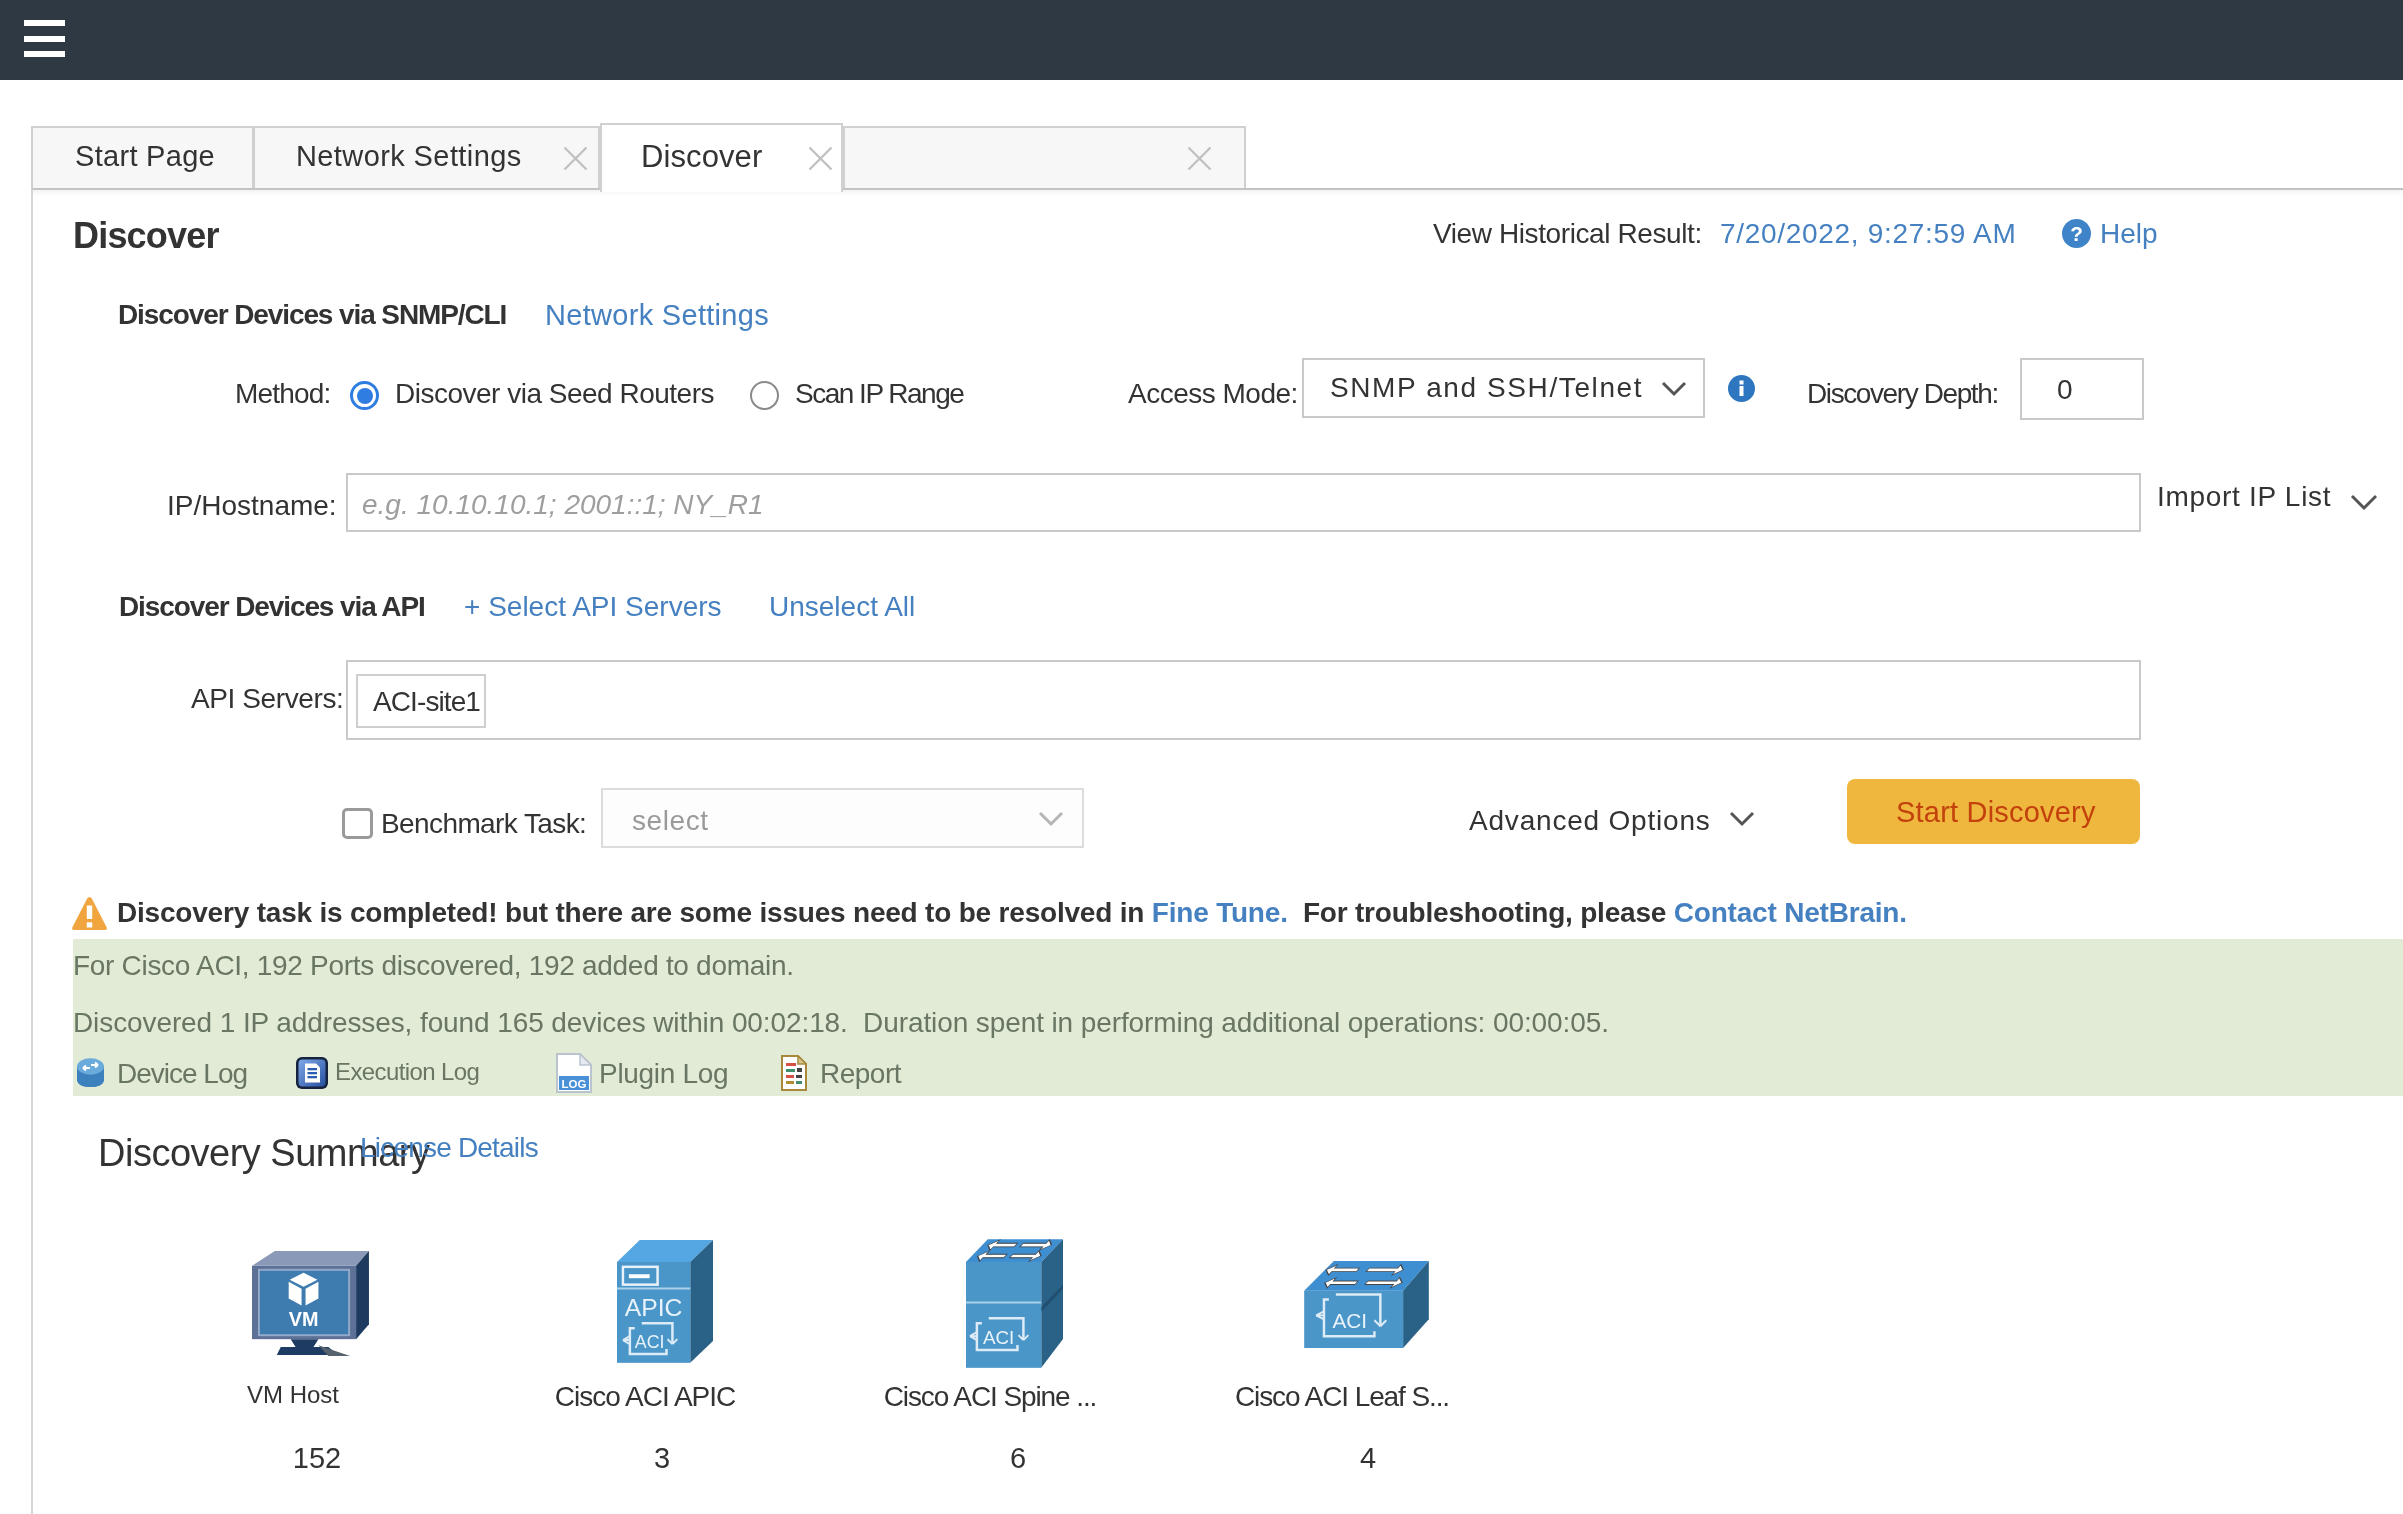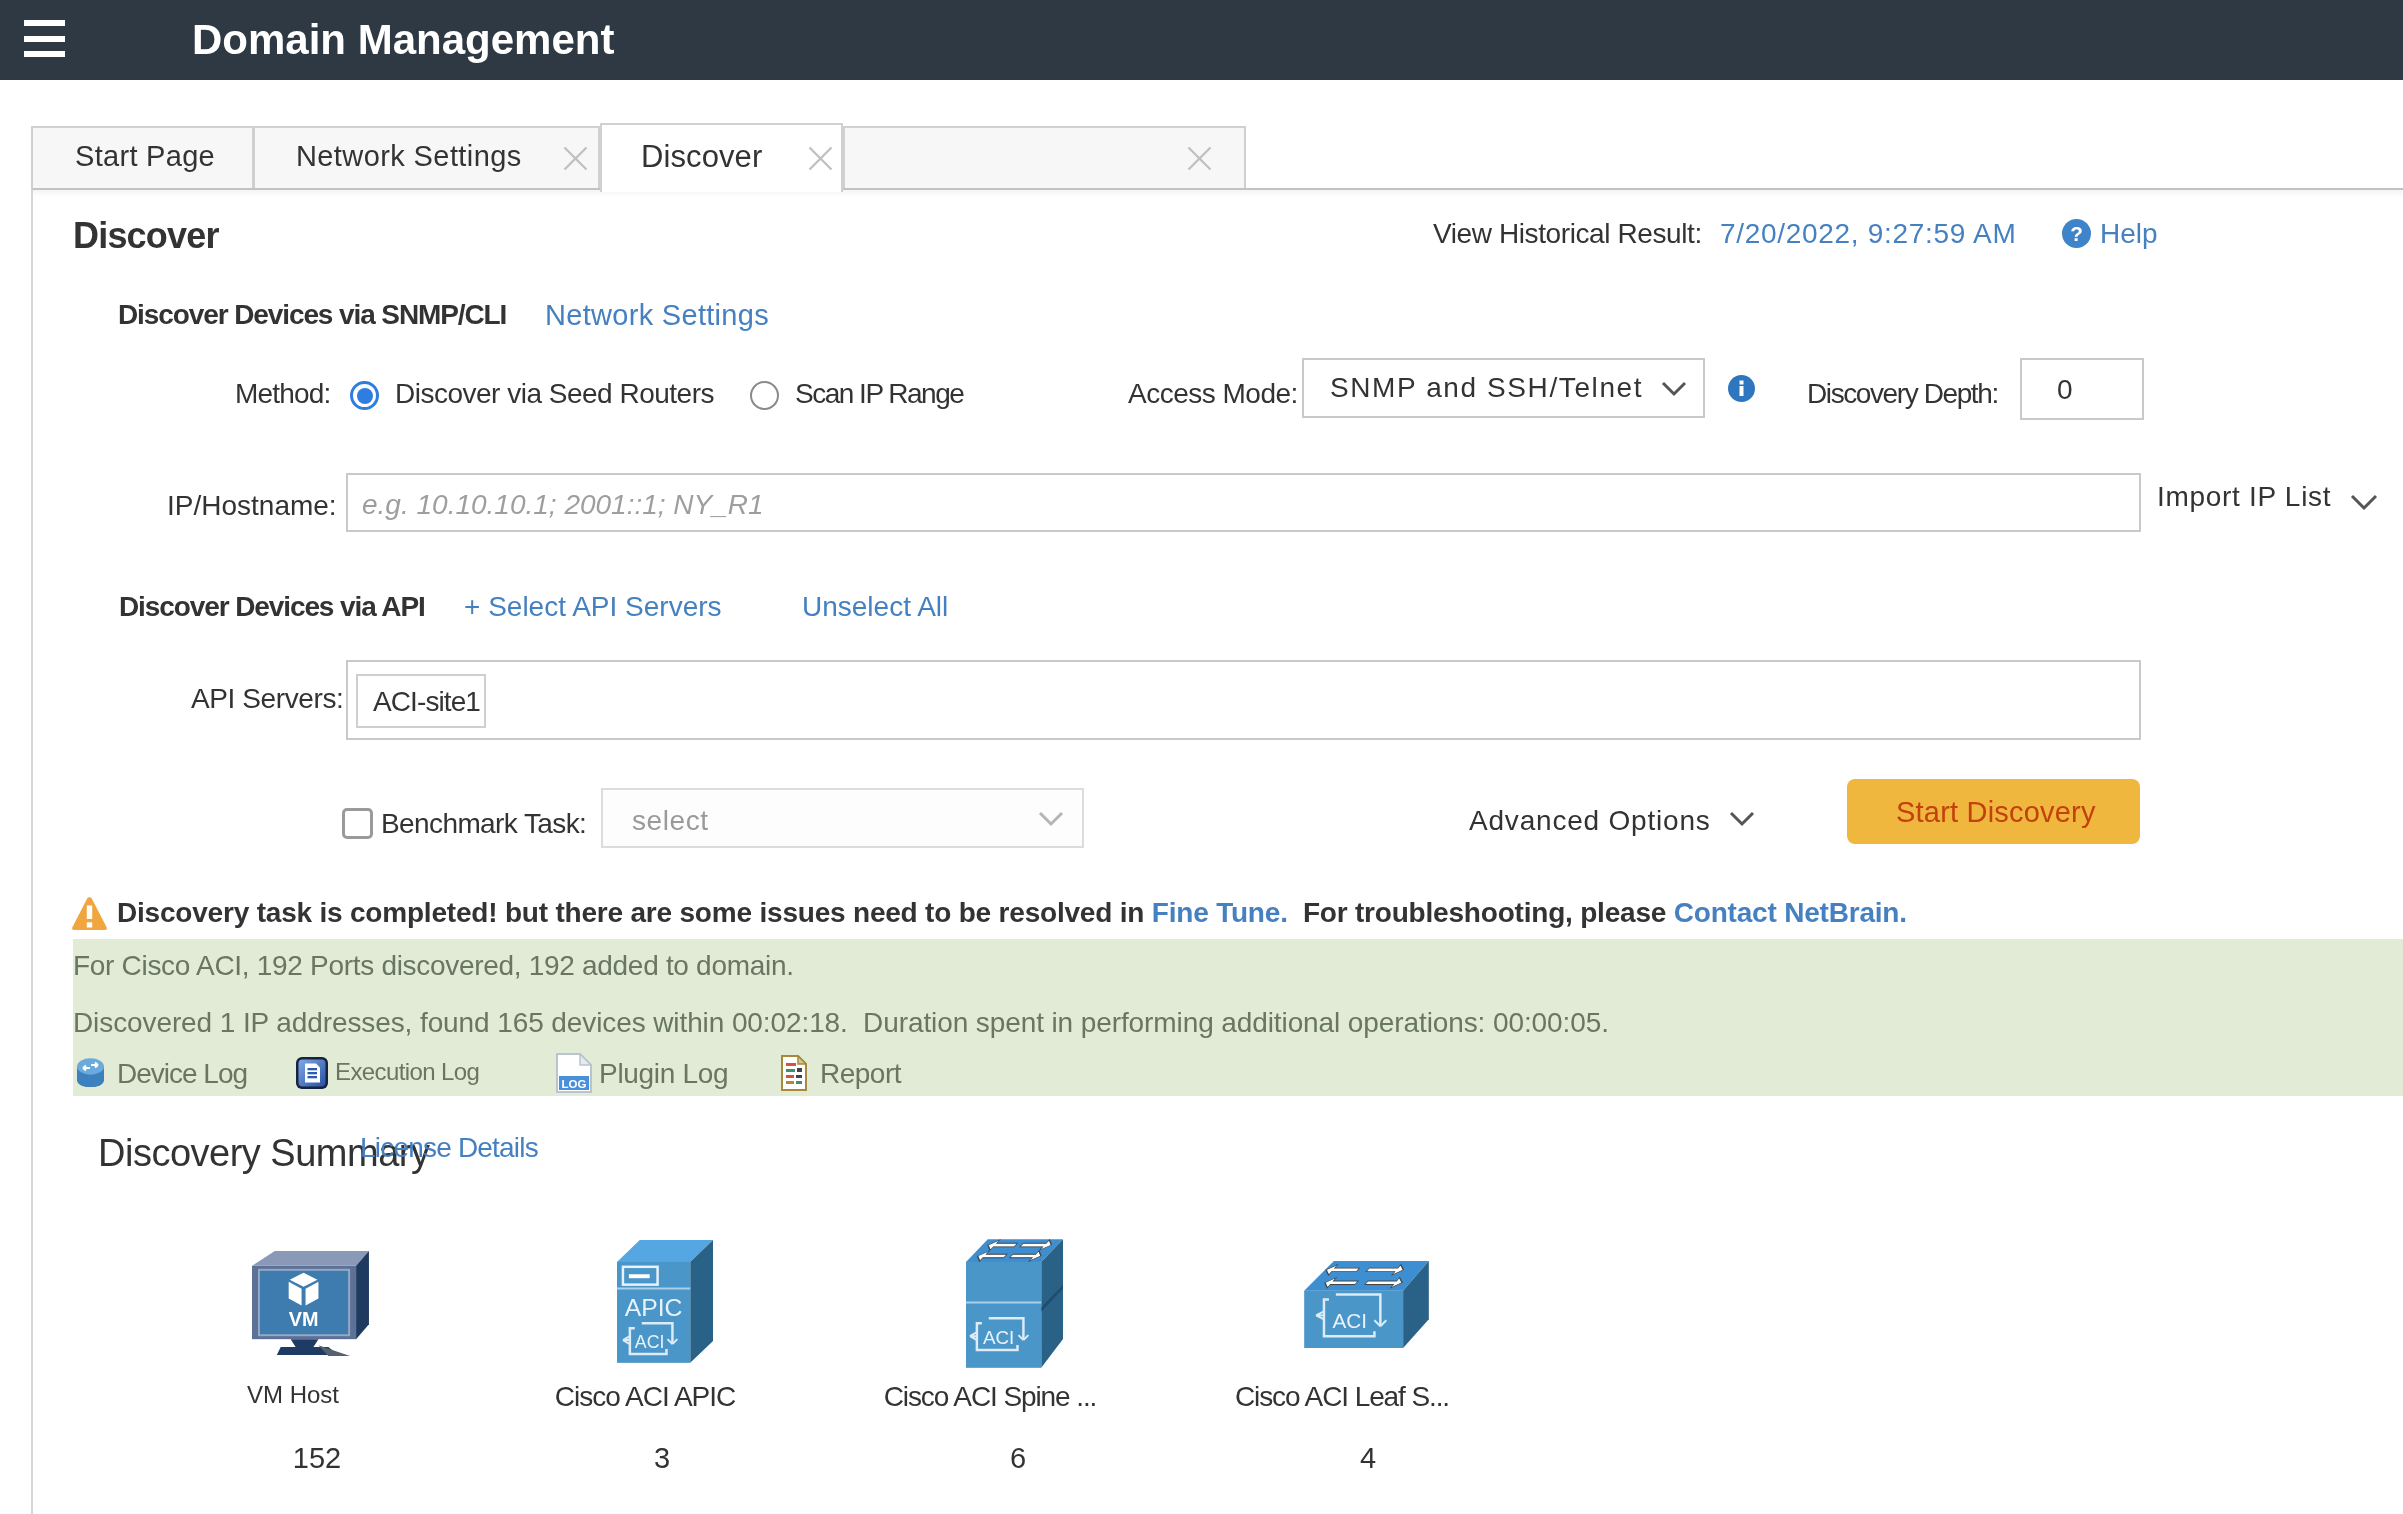--- a/index.html
+++ b/index.html
@@ -21,21 +21,20 @@
 .inbox { position:absolute; border:2px solid #c9c9c9; background:#fff; }
 .chev { stroke:#555; stroke-width:3; fill:none; }
 .green { color:#687663; }
 </style>
 </head>
 <body>
 <div id="hdr">
   <div class="hbar" style="top:20px"></div>
   <div class="hbar" style="top:36px"></div>
   <div class="hbar" style="top:51px"></div>
-  <div class="t b" style="left:192px; top:19px; font-size:42px; color:#fff;">Domain Management</div>
 </div>
 
 <div class="tab" id="tab1" style="left:31px; width:223px;">
     <div class="tabtxt" style="left:42px; letter-spacing:0.3px;">Start Page</div>
   </div>
 <div class="tab" id="tab2" style="left:253px; width:347px;">
     <div class="tabtxt" style="left:41px; letter-spacing:0.4px;">Network Settings</div>
     <svg class="abs" style="left:308px; top:18px;" width="25" height="25" viewBox="0 0 25 25">
       <path d="M1.5 1.5 L23.5 23.5 M23.5 1.5 L1.5 23.5" stroke="#c0c0c0" stroke-width="2.3" fill="none"></path>
     </svg>
@@ -91,21 +90,21 @@
 <div class="t dark" style="left:167px; top:492px; font-size:28px;">IP/Hostname:</div>
 <div class="inbox" style="left:346px; top:473px; width:1795px; height:59px;"></div>
 <div class="t" style="left:362px; top:491px; font-size:28px; font-style:italic; color:#9e9e9e;">e.g. 10.10.10.1; 2001::1; NY_R1</div>
 <div class="t dark" style="left:2157px; top:483px; font-size:28px; letter-spacing:0.7px;">Import IP List</div>
 <svg class="abs" style="left:2348px; top:492px;" width="32" height="22" viewBox="0 0 32 22">
     <polyline points="4,4 16,16 28,4" class="chev"></polyline>
   </svg>
 
 <div class="t b dark" style="left:119px; top:593px; font-size:28px; letter-spacing:-1.1px;">Discover Devices via API</div>
 <div class="t link" style="left:464px; top:593px; font-size:28px;">+ Select API Servers</div>
-<div class="t link" style="left:802px; top:593px; font-size:28px;">Unselect All</div>
+<div class="t link" style="left:769px; top:593px; font-size:28px;">Unselect All</div>
 
 <div class="t dark" style="left:191px; top:685px; font-size:28px; letter-spacing:-0.4px;">API Servers:</div>
 <div class="inbox" style="left:346px; top:660px; width:1795px; height:80px;"></div>
 <div class="inbox" style="left:356px; top:674px; width:130px; height:54px; border-color:#cfcfcf;"></div>
 <div class="t dark" style="left:373px; top:688px; font-size:28px; letter-spacing:-0.9px;">ACI-site1</div>
 
 <div class="abs" style="left:342px; top:808px; width:31px; height:31px; border:3px solid #9a9a9a; border-radius:5px; background:#fff;"></div>
 <div class="t dark" style="left:381px; top:810px; font-size:28px; letter-spacing:-0.6px;">Benchmark Task:</div>
 <div class="inbox" style="left:601px; top:788px; width:483px; height:60px; background:#fdfdfd; border-color:#dcdcdc;"></div>
 <div class="t" style="left:632px; top:807px; font-size:28px; color:#9a9a9a; letter-spacing:0.6px;text-align:center;">select</div>

